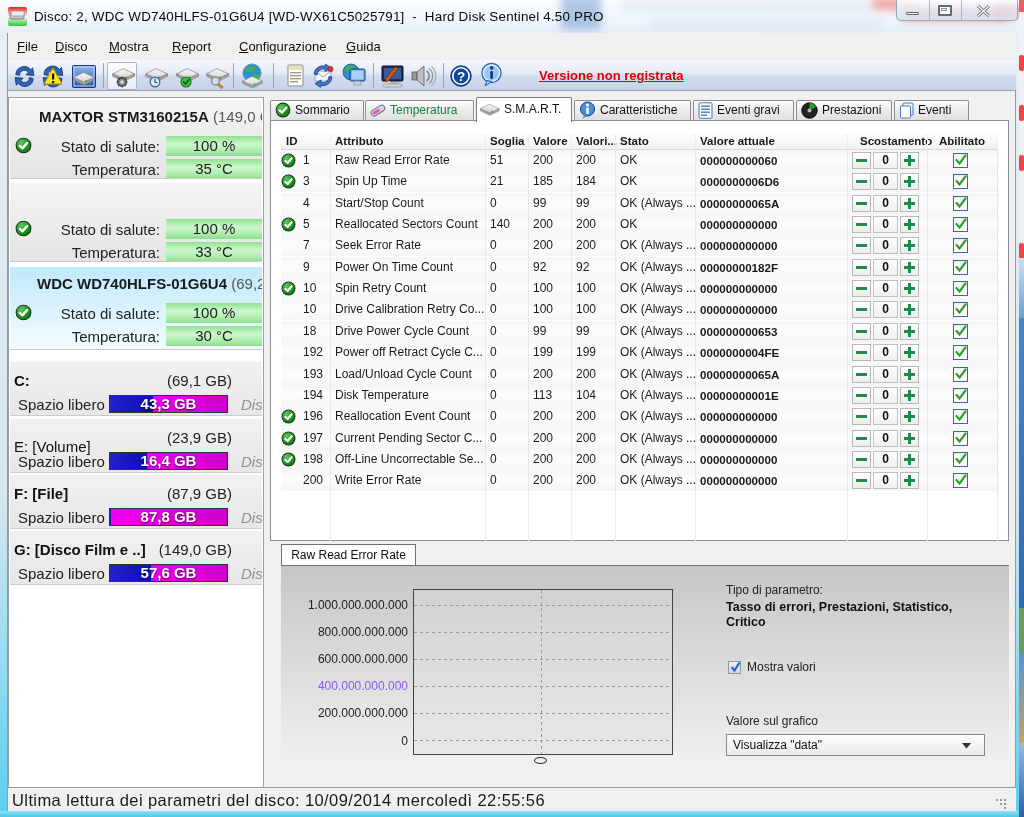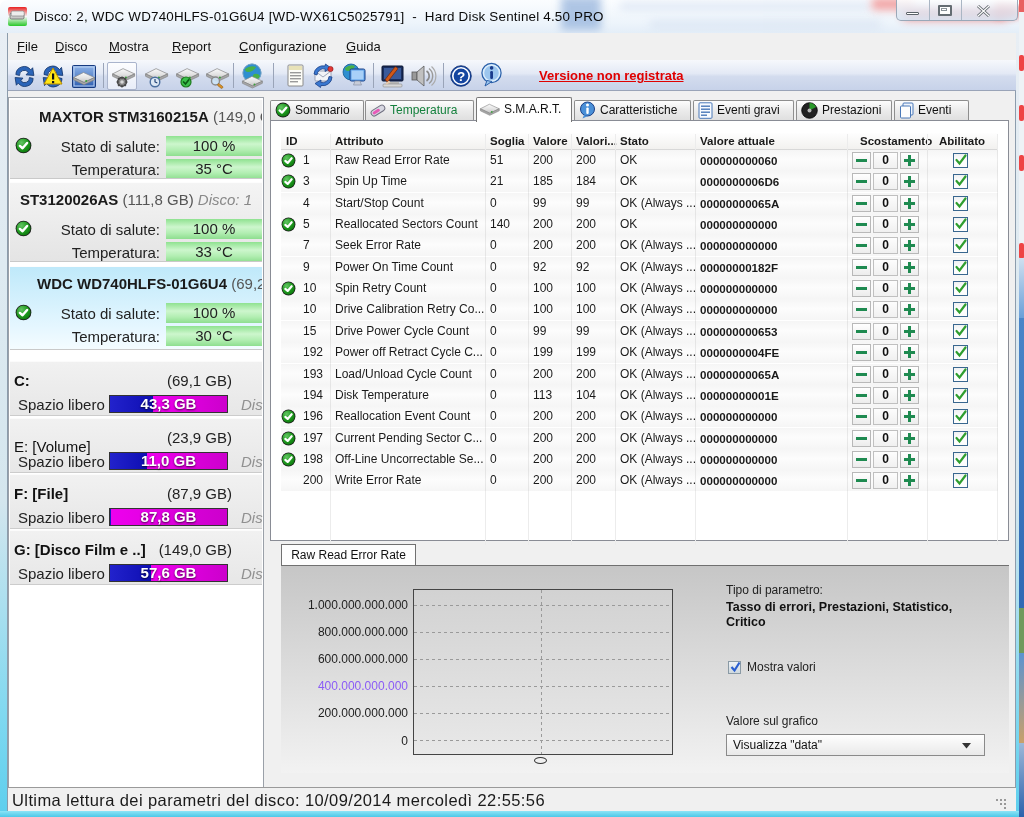--- a/index.html
+++ b/index.html
@@ -237,21 +237,20 @@
         <circle cx="8" cy="8" r="7.4" fill="#1c1c1c"></circle>
         <circle cx="8" cy="8" r="6.6" fill="url(#gg)"></circle>
         <path d="M4.6 8.4 L7.1 10.6 L11.4 5.6" stroke="#fff" stroke-width="2.3" fill="none" stroke-linecap="round" stroke-linejoin="round"></path>
       </svg>
       <div class="lrow" style="left:0;top:38px;width:150px;text-align:right">Stato di salute:</div>
       <div class="gbar" style="top:36px">100 %</div>
       <div class="lrow" style="left:0;top:61px;width:150px;text-align:right">Temperatura:</div>
       <div class="gbar" style="top:59px">35 °C</div>
     </div>
 <div class="dbox" style="top:84px;height:80px;overflow:hidden;">
-      <div class="dtitle" style="top:8px;"><b>ST3120026AS</b> <span style="color:#555">(111,8 GB)</span> <i style="color:#888">Disco: 1</i></div>
       <svg class="gc" style="left:5px;top:37px;width:17px;height:17px" viewBox="0 0 16 16">
         <circle cx="8" cy="8" r="7.4" fill="#1c1c1c"></circle>
         <circle cx="8" cy="8" r="6.6" fill="url(#gg)"></circle>
         <path d="M4.6 8.4 L7.1 10.6 L11.4 5.6" stroke="#fff" stroke-width="2.3" fill="none" stroke-linecap="round" stroke-linejoin="round"></path>
       </svg>
       <div class="lrow" style="left:0;top:38px;width:150px;text-align:right">Stato di salute:</div>
       <div class="gbar" style="top:36px">100 %</div>
       <div class="lrow" style="left:0;top:61px;width:150px;text-align:right">Temperatura:</div>
       <div class="gbar" style="top:59px">33 °C</div>
     </div>
@@ -271,21 +270,21 @@
       <div class="lrow" style="left:4px;top:10px;font-weight:bold;color:#111">C:</div>
       <div class="lrow" style="right:30px;top:10px">(69,1 GB)</div>
       <div class="lrow" style="left:8px;top:34px">Spazio libero</div>
       <div class="mbar" style="top:33px;background:linear-gradient(90deg,#2222cc,#0e0eb2 37%,#ee00ee 37%,#cc00cc)">43,3 GB</div>
       <div class="lrow" style="left:231px;top:34px;font-style:italic;color:#909090">Dis</div>
     </div>
 <div class="pbox" style="top:320px;height:55px">
       <div class="lrow" style="left:4px;top:19px;font-weight:normal;color:#111">E: [Volume]</div>
       <div class="lrow" style="right:30px;top:10px">(23,9 GB)</div>
       <div class="lrow" style="left:8px;top:34px">Spazio libero</div>
-      <div class="mbar" style="top:33px;background:linear-gradient(90deg,#2222cc,#0e0eb2 32%,#ee00ee 32%,#cc00cc)">11,0 GB</div>
+      <div class="mbar" style="top:33px;background:linear-gradient(90deg,#2222cc,#0e0eb2 32%,#ee00ee 32%,#cc00cc)">16,4 GB</div>
       <div class="lrow" style="left:231px;top:34px;font-style:italic;color:#909090">Dis</div>
     </div>
 <div class="pbox" style="top:376px;height:55px">
       <div class="lrow" style="left:4px;top:10px;font-weight:bold;color:#111">F: [File]</div>
       <div class="lrow" style="right:30px;top:10px">(87,9 GB)</div>
       <div class="lrow" style="left:8px;top:34px">Spazio libero</div>
       <div class="mbar" style="top:33px;background:linear-gradient(90deg,#2222cc,#0e0eb2 1%,#ee00ee 1%,#cc00cc)">87,8 GB</div>
       <div class="lrow" style="left:231px;top:34px;font-style:italic;color:#909090">Dis</div>
     </div>
 <div class="pbox" style="top:432px;height:55px">
@@ -559,21 +558,21 @@
       <div class="a" style="left:3px;top:6px;width:11px;height:3px;background:#1e8a50"></div>
       <div class="a" style="left:7px;top:2px;width:3px;height:11px;background:#1e8a50"></div>
     </div>
     <div class="cb" style="left:672px;top:3px">
       <svg viewBox="0 0 17 17">
         <path d="M4.5 9 L7.5 12.5 L13.5 4.5" stroke="#2f9e2f" stroke-width="2.2" fill="none" stroke-linecap="round"></path>
       </svg>
     </div>
   </div>
 <div class="row rband" style="top:321px">
-    <span style="left:22px">15</span>
+    <span style="left:22px">18</span>
     <span style="left:54px">Drive Power Cycle Count</span>
     <span style="left:209px">0</span>
     <span style="left:252px">99</span>
     <span style="left:295px">99</span>
     <span style="left:339px">OK (Always ...</span>
     <span style="left:419px;font-weight:bold;font-size:11.6px">000000000653</span>
     <div class="sp-m" style="left:571px">
       <div class="a" style="left:3px;top:6px;width:11px;height:3px;background:#1e8a50"></div>
     </div>
     <div class="sp-0" style="left:592px">0</div>

